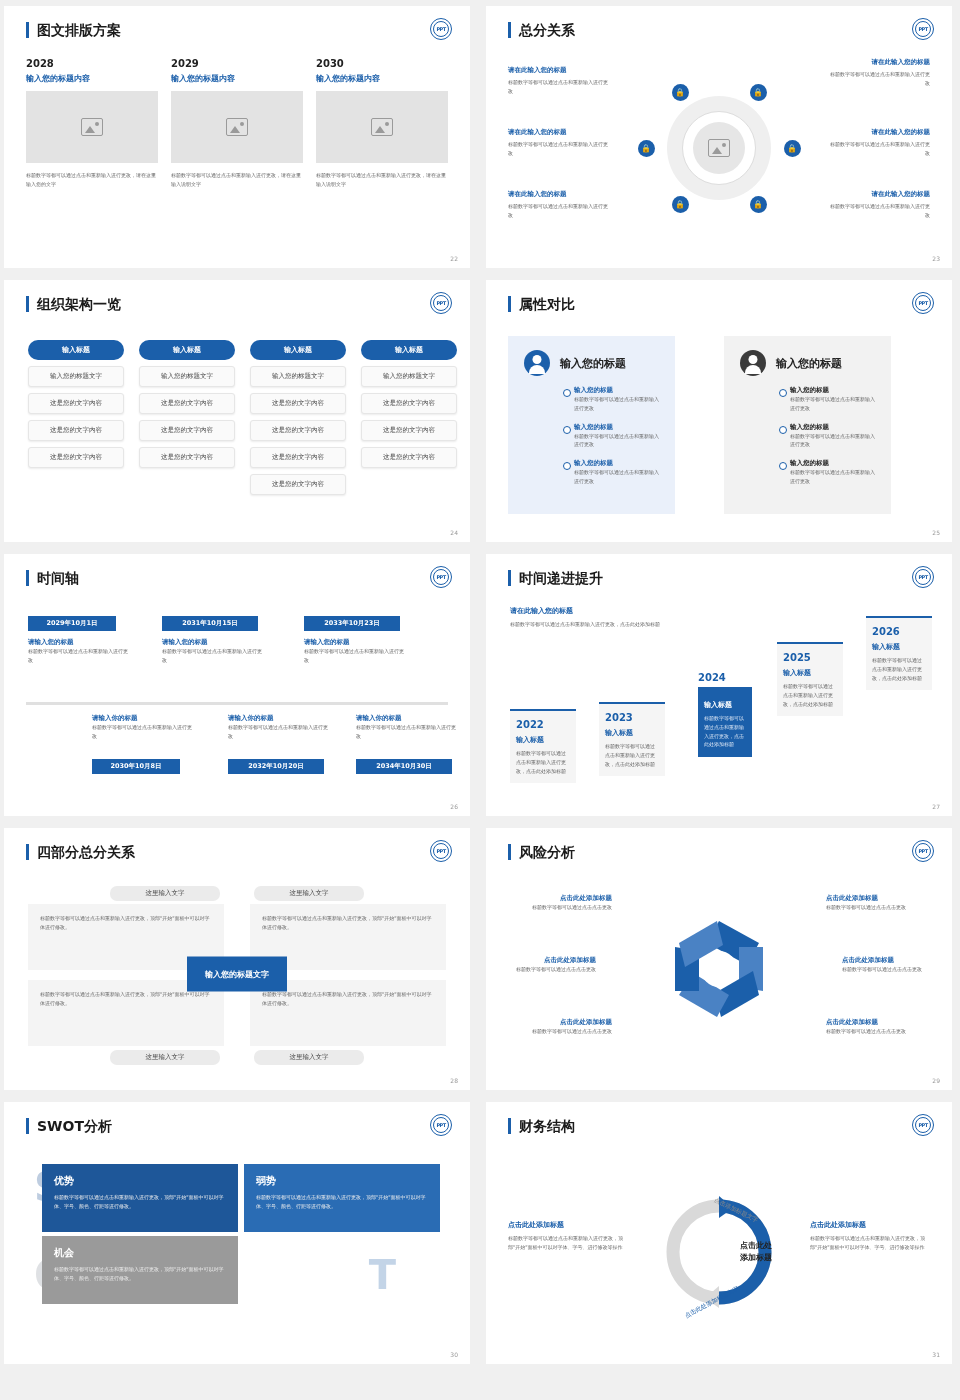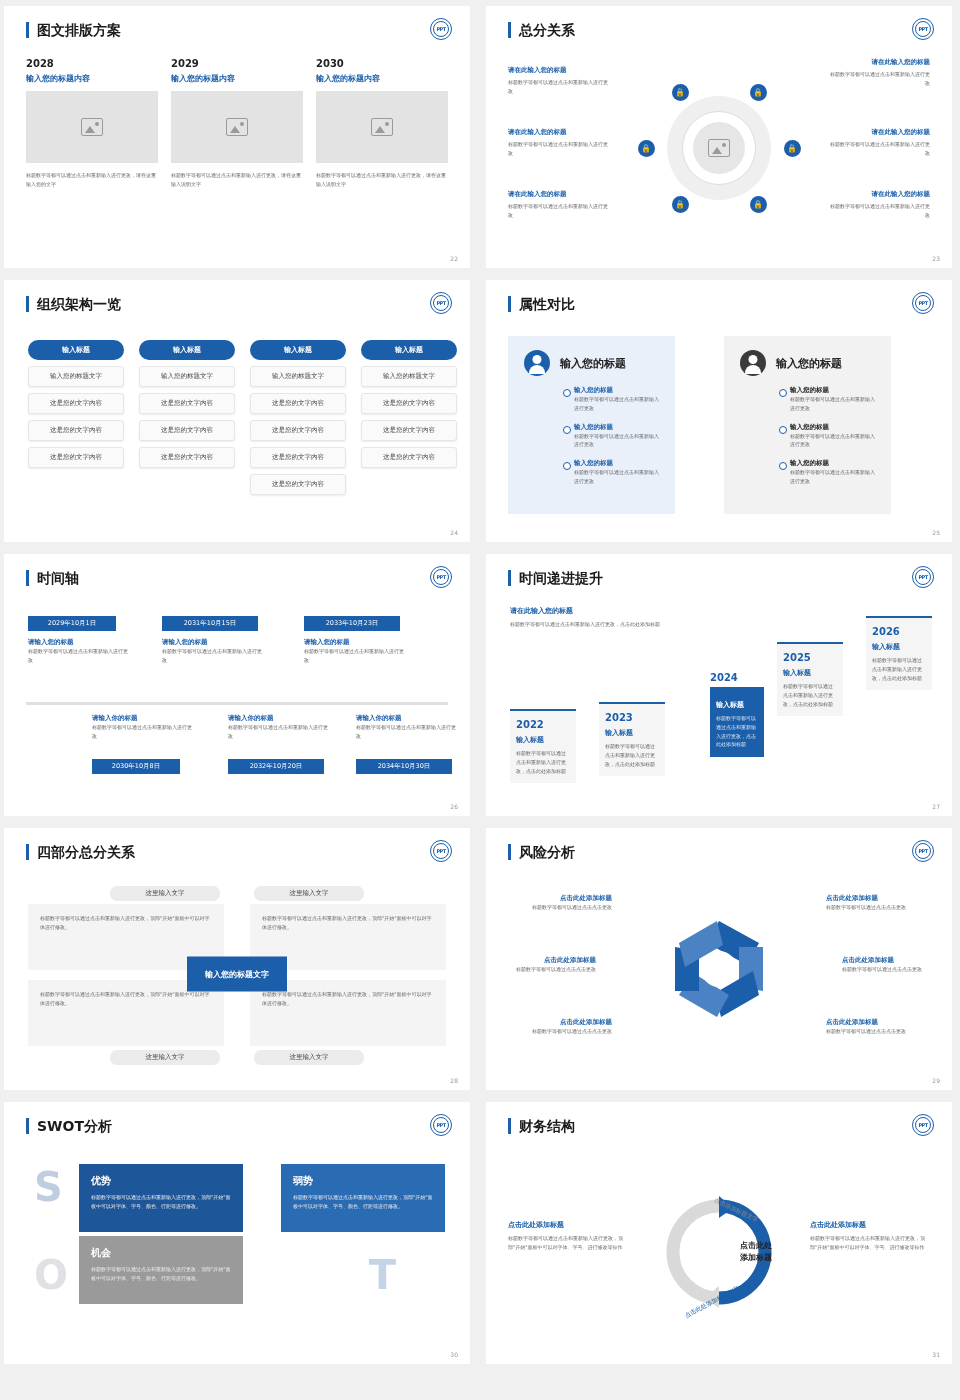--- a/index.html
+++ b/index.html
@@ -130,21 +130,21 @@
   .tline:before {
     content: ""; position: absolute; left: 3px; top: 3px;
     width: 6px; height: 6px; border-radius: 50%; border: 1.5px solid #1B5FAA; background: #fff;
   }
   .tline .h { font-size: 6.5px; font-weight: bold; color: #1B5FAA; }
 
   
   .tlbar { position: absolute; left: 22px; right: 22px; top: 148px; height: 3px; background: #e0e0e0; }
   .dateTag {
     position: absolute; background: #1B5FAA; color: #fff; font-size: 6.5px;
-    padding: 3px 6px; text-align: center; font-weight: normal;
+    padding: 3px 6px; text-align: center; font-weight: bold;
   }
   .tlcard { position: absolute; width: 100px; }
   .tlcard .h { font-size: 6.5px; font-weight: bold; color: #1B5FAA; }
 
   
   .stepcard { position: absolute; width: 66px; padding: 8px 6px; }
   .stepyear { font-size: 10px; font-weight: bold; }
   .stepttl { font-size: 7px; font-weight: bold; margin-top: 5px; }
 
   
@@ -158,21 +158,21 @@
     background: #1B5FAA; color: #fff; font-size: 8px; font-weight: bold;
     padding: 12px 18px; text-align: center;
   }
 
   
   .pinwheel { position: absolute; left: 50%; top: 140px; transform: translate(-50%,-50%); width: 120px; height: 110px; }
   .r29 { position: absolute; width: 96px; }
   .r29 .h { font-size: 6.5px; font-weight: bold; color: #1B5FAA; }
 
   
-  .swotq { position: absolute; width: 164px; height: 68px; padding: 10px 12px; margin-left: 37px; }
+  .swotq { position: absolute; width: 196px; height: 68px; padding: 10px 12px; }
   .swotq .h { font-size: 10px; font-weight: bold; color: #fff; }
   .swotq .b { font-size: 5px; line-height: 1.7; color: #eee; margin-top: 5px; }
   .bigletter { position: absolute; font-size: 40px; font-weight: bold; opacity: .28; }
   .c31txt {
     position: absolute; left: 50%; top: 150px; transform: translate(-50%,-50%);
     font-size: 8px; font-weight: bold; text-align: center; color: #222; line-height: 1.5; margin-left: 37px;
   }
   .s31side { position: absolute; width: 120px; }
   .s31side .h { font-size: 7px; font-weight: bold; color: #1B5FAA; }
 </style>
@@ -407,21 +407,21 @@
     <div class="stepcard" style="left:24px; top:155px; background:#f5f5f5; border-top:2px solid #1B5FAA;">
       <div class="stepyear blue">2022</div>
       <div class="stepttl blue">输入标题</div>
       <div class="bodytxt" style="margin-top:4px;">标题数字等都可以通过点击和重新输入进行更改，点击此处添加标题</div>
     </div>
     <div class="stepcard" style="left:113px; top:148px; background:#f5f5f5; border-top:2px solid #1B5FAA;">
       <div class="stepyear blue">2023</div>
       <div class="stepttl blue">输入标题</div>
       <div class="bodytxt" style="margin-top:4px;">标题数字等都可以通过点击和重新输入进行更改，点击此处添加标题</div>
     </div>
-    <div class="stepcard" style="left:218px; top:110px;">
+    <div class="stepcard" style="left:206px; top:110px;">
       <div class="stepyear blue">2024</div>
       <div style="background:#1B5FAA; margin-top:4px; padding:8px 6px;">
         <div class="stepttl" style="color:#fff;">输入标题</div>
         <div class="bodytxt" style="color:#dbe6f5; margin-top:4px;">标题数字等都可以通过点击和重新输入进行更改，点击此处添加标题</div>
       </div>
     </div>
     <div class="stepcard" style="left:291px; top:88px; background:#f5f5f5; border-top:2px solid #1B5FAA;">
       <div class="stepyear blue">2025</div>
       <div class="stepttl blue">输入标题</div>
       <div class="bodytxt" style="margin-top:4px;">标题数字等都可以通过点击和重新输入进行更改，点击此处添加标题</div>

